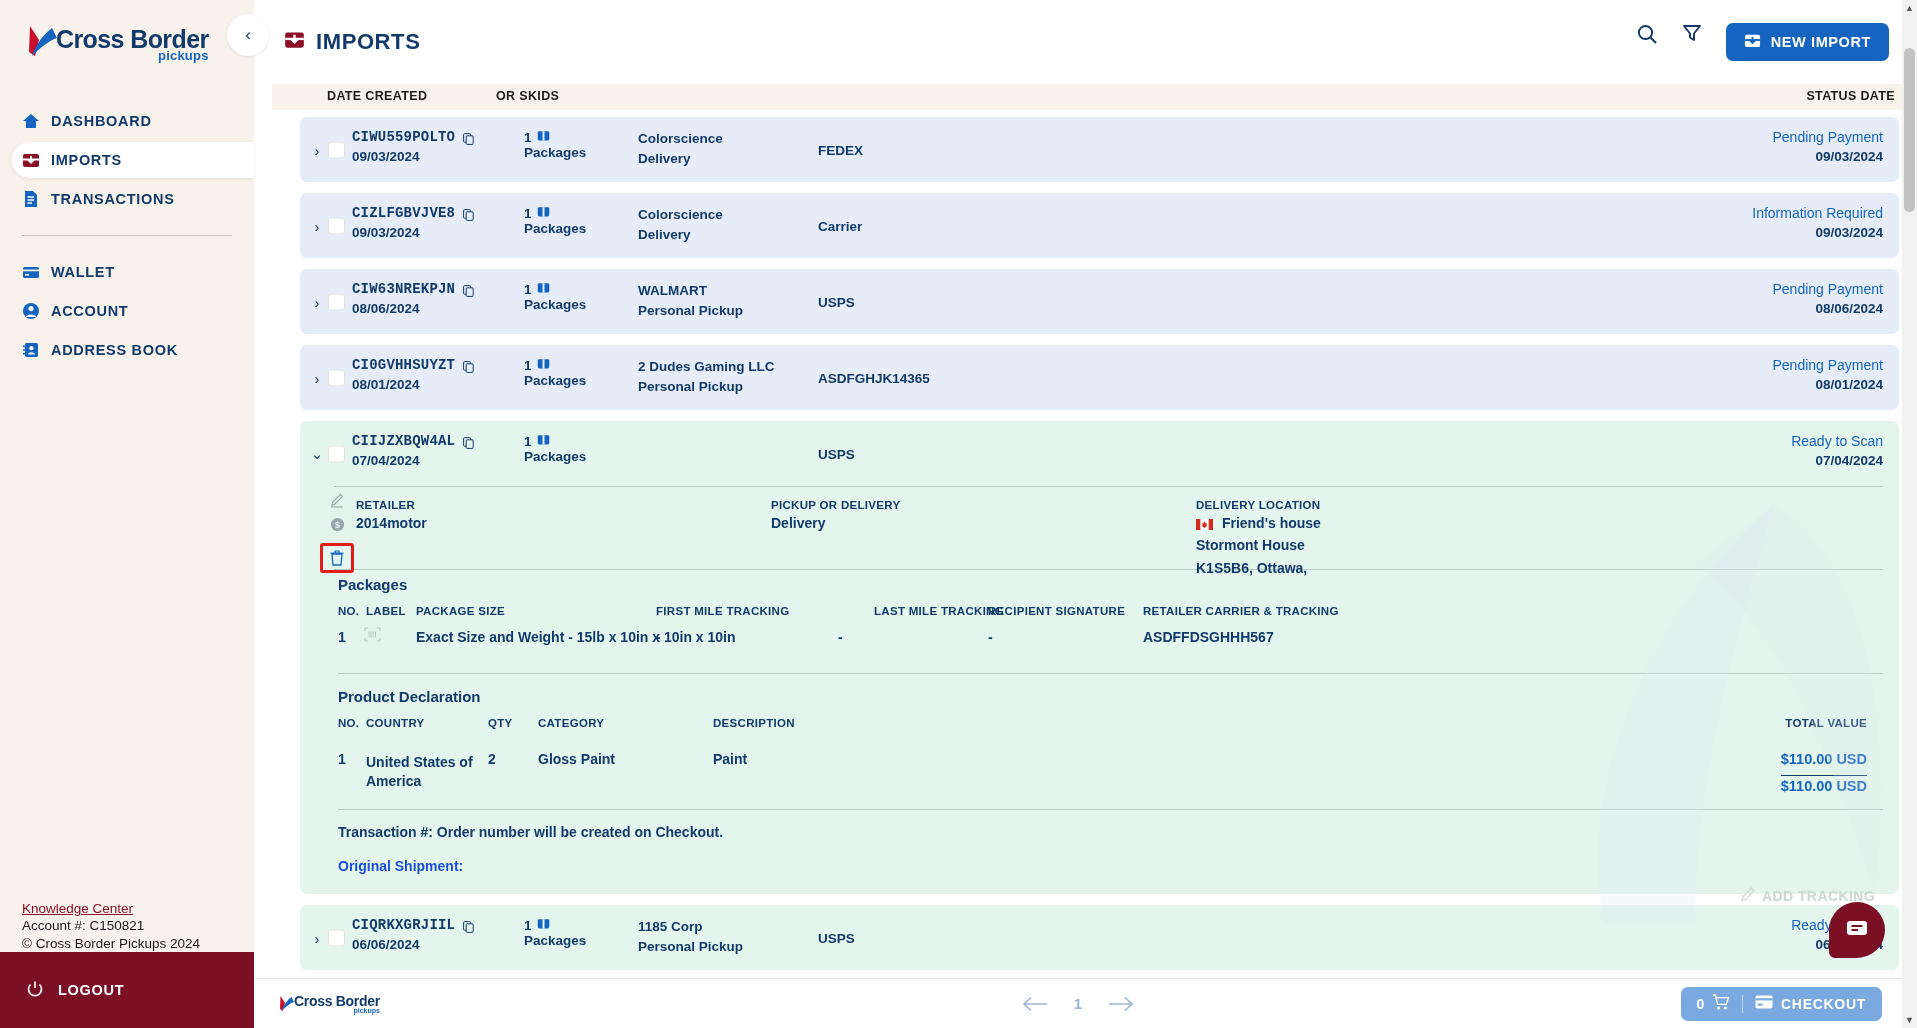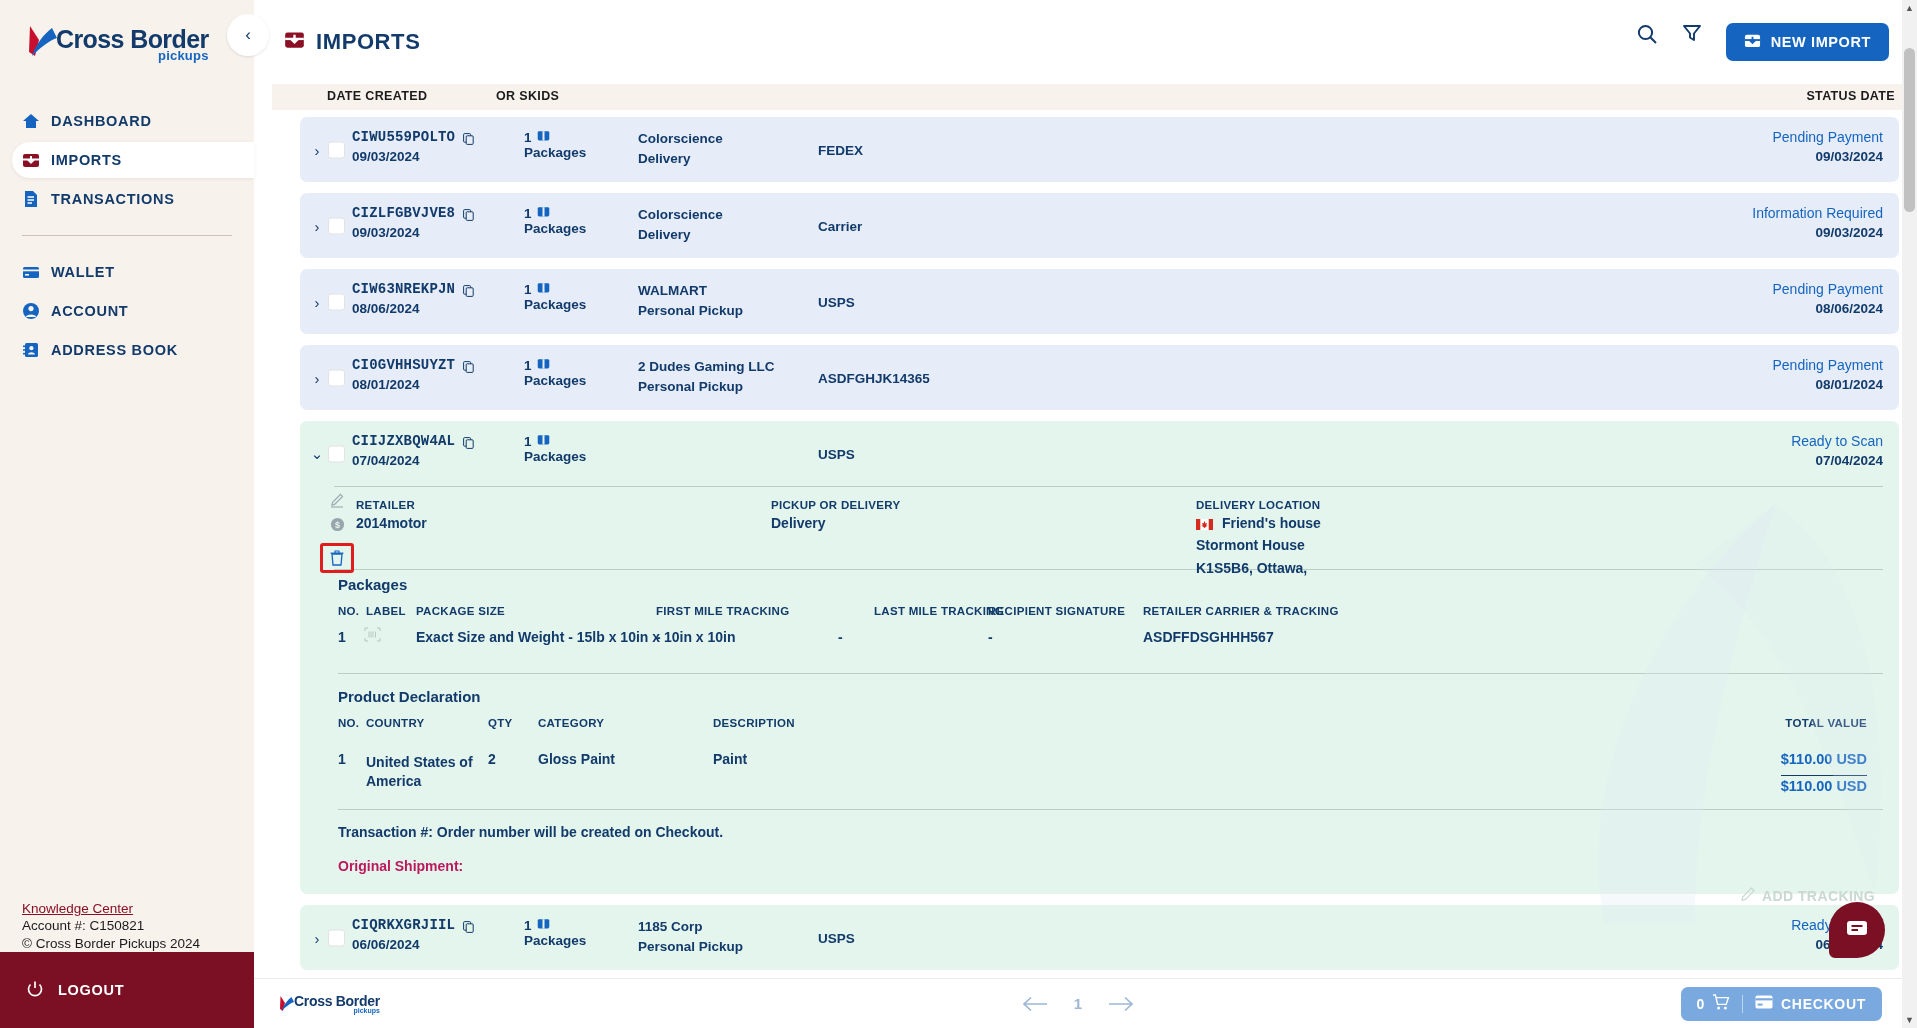--- a/index.html
+++ b/index.html
@@ -154,21 +154,21 @@
   .d-loc { position:absolute; left:880px; top:12px; }
   .flag { display:inline-block; margin-right:5px; position:relative; top:2px; }
 
   .sec-title { font-size:15px; font-weight:bold; color:#123a6b; margin: 6px 0 0 22px; }
   .grid-hdr { position:relative; height:20px; margin: 12px 0 0 22px; font-size:11.5px; font-weight:bold; letter-spacing:.3px; color:#123a6b; }
   .grid-row { position:relative; min-height:34px; margin: 2px 0 0 22px; font-size:14px; font-weight:bold; color:#123a6b; }
   .gc { position:absolute; top:0; }
   .thin-hr { height:1px; background:#b9cfc6; margin: 12px 0 0 22px; }
 
   .note { font-size:14px; font-weight:bold; color:#123a6b; margin: 14px 0 0 22px; }
-  .note2 { font-size:14px; font-weight:bold; color:#be185d; margin: 18px 0 6px 22px; }
+  .note2 { font-size:14px; font-weight:bold; color:#1d4ed8; margin: 18px 0 6px 22px; }
 
   .tv-lab { position:absolute; right:16px; top:0; font-size:11.5px; font-weight:bold; letter-spacing:.3px; color:#123a6b; }
   .tv-1 { position:absolute; right:16px; top:0; font-size:14.5px; font-weight:bold; color:#1565c0; }
   .tv-2 { position:absolute; right:16px; top:22px; font-size:14.5px; font-weight:bold; color:#1565c0; border-top:1px solid #123a6b; padding-top:2px; }
   .add-track {
     position:absolute; right:24px; bottom:-10px;
     display:flex; align-items:center; gap:7px;
     font-size:14px; font-weight:bold; letter-spacing:.4px;
     color:#c9d8d2; cursor:pointer;
   }

